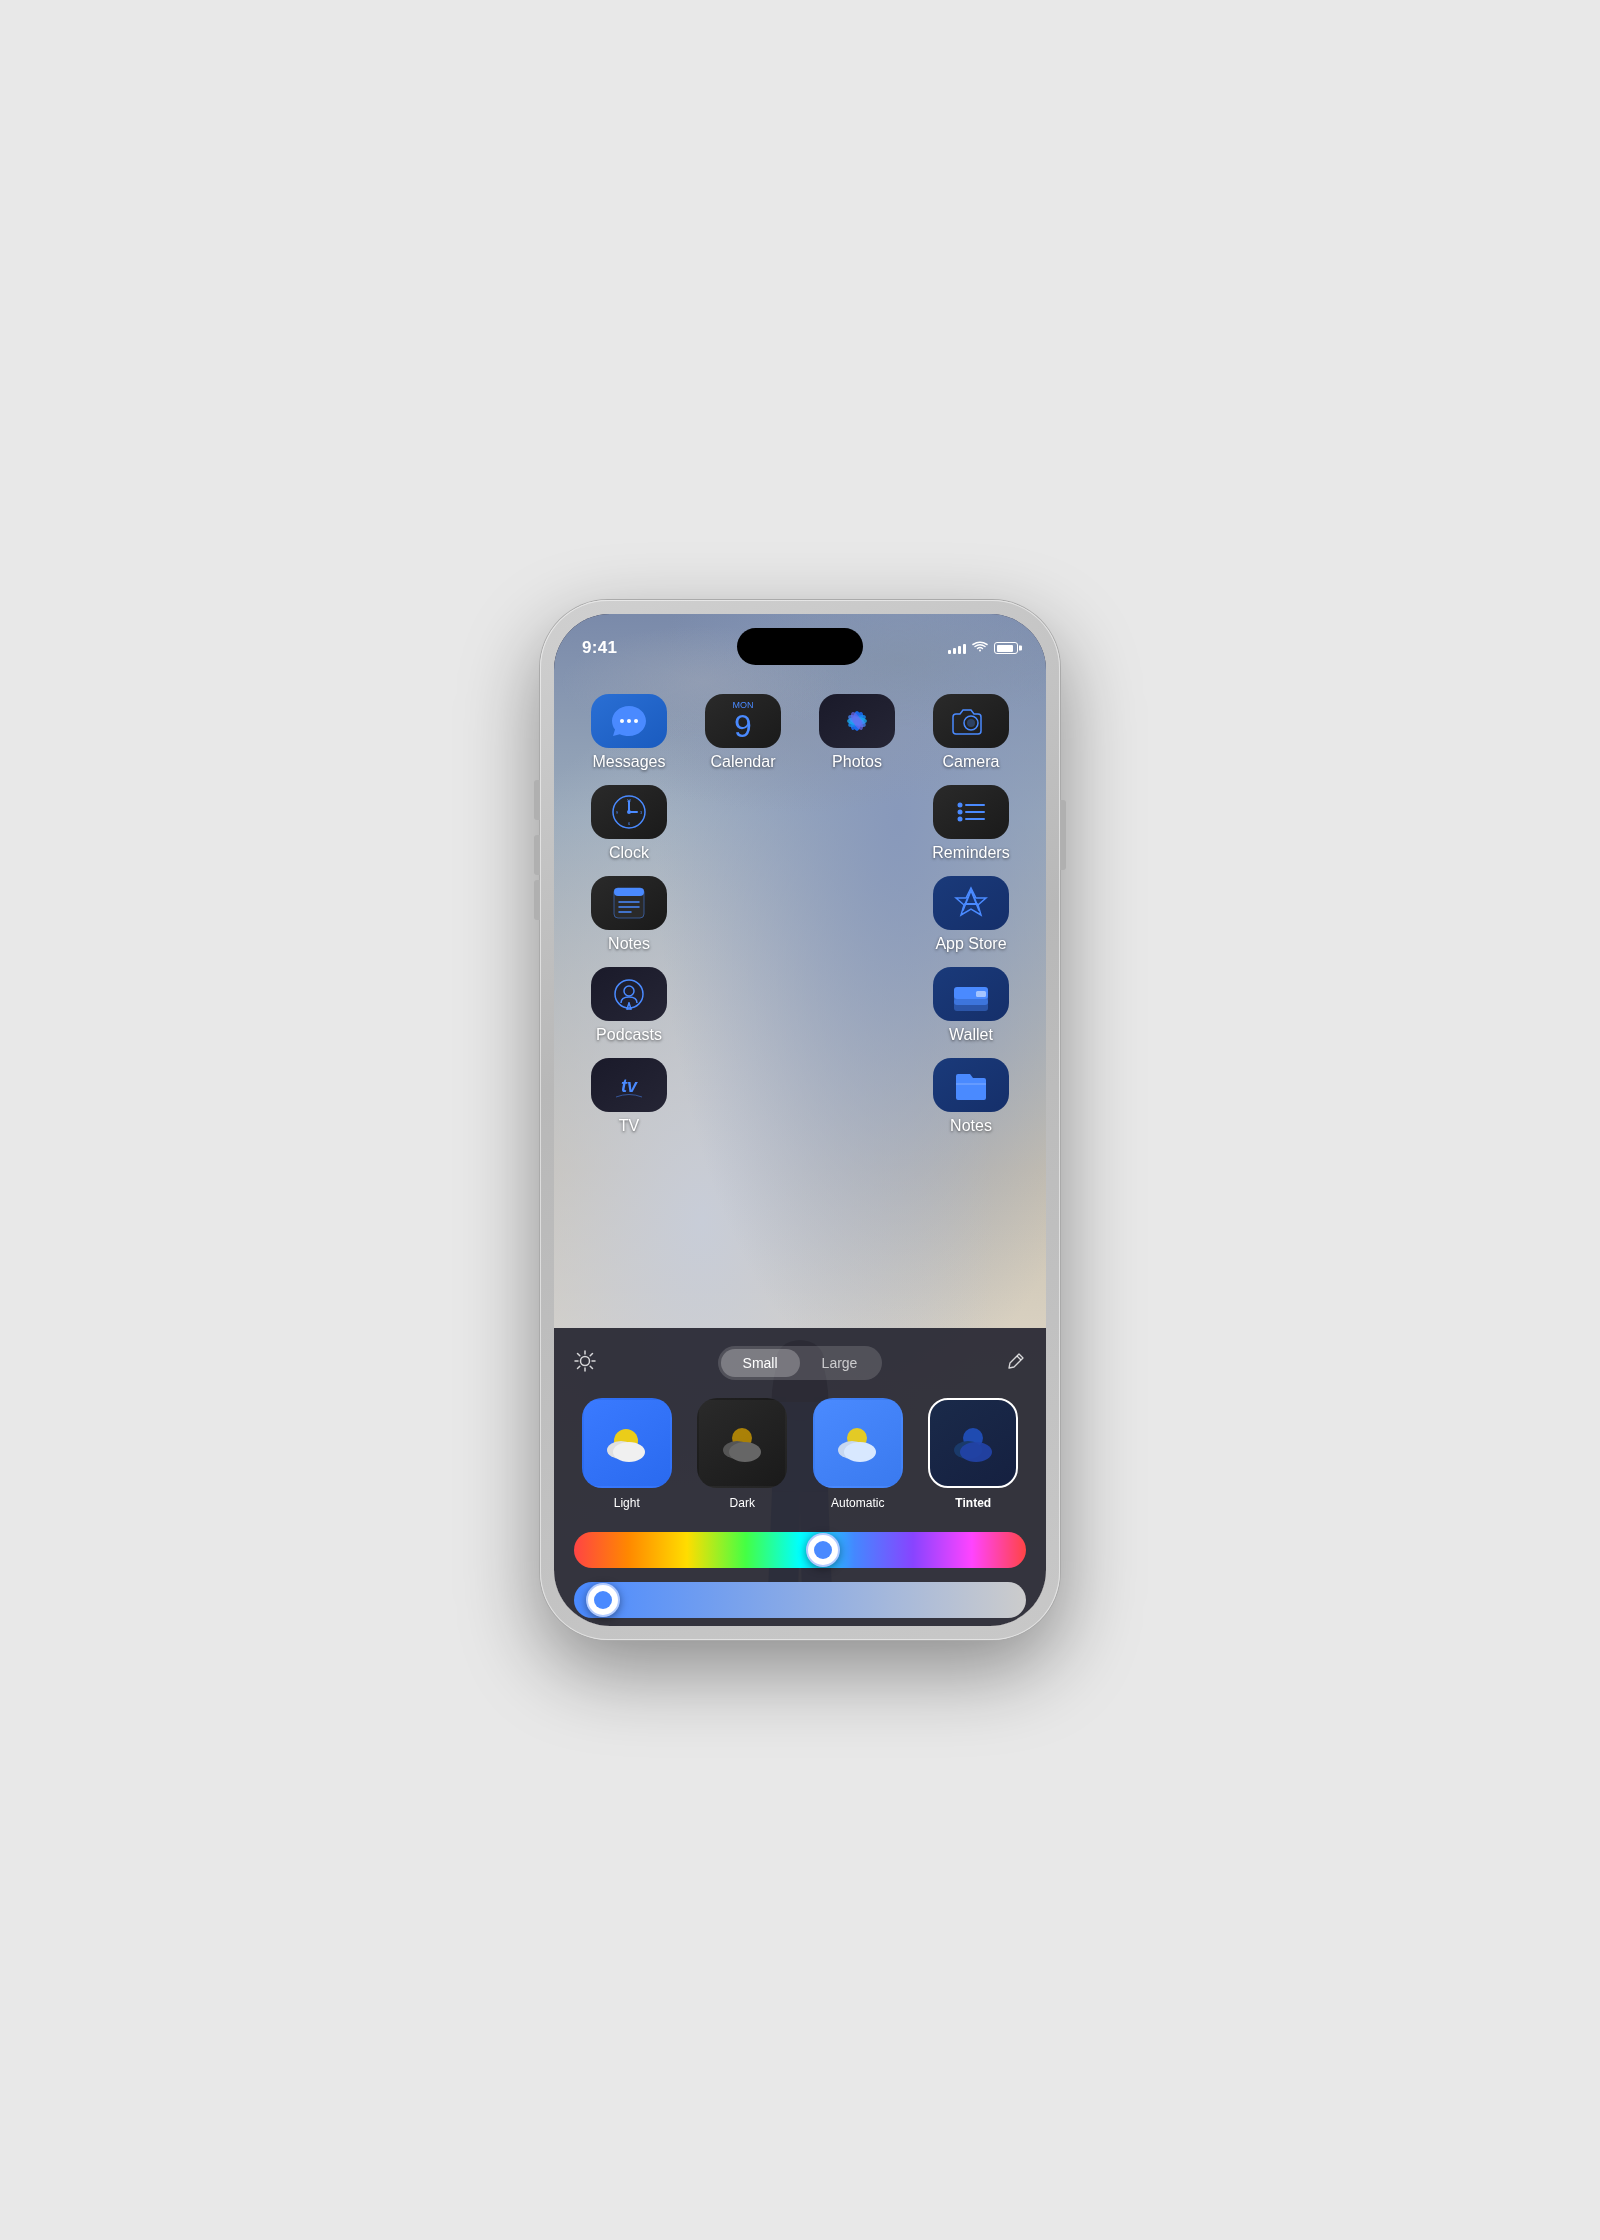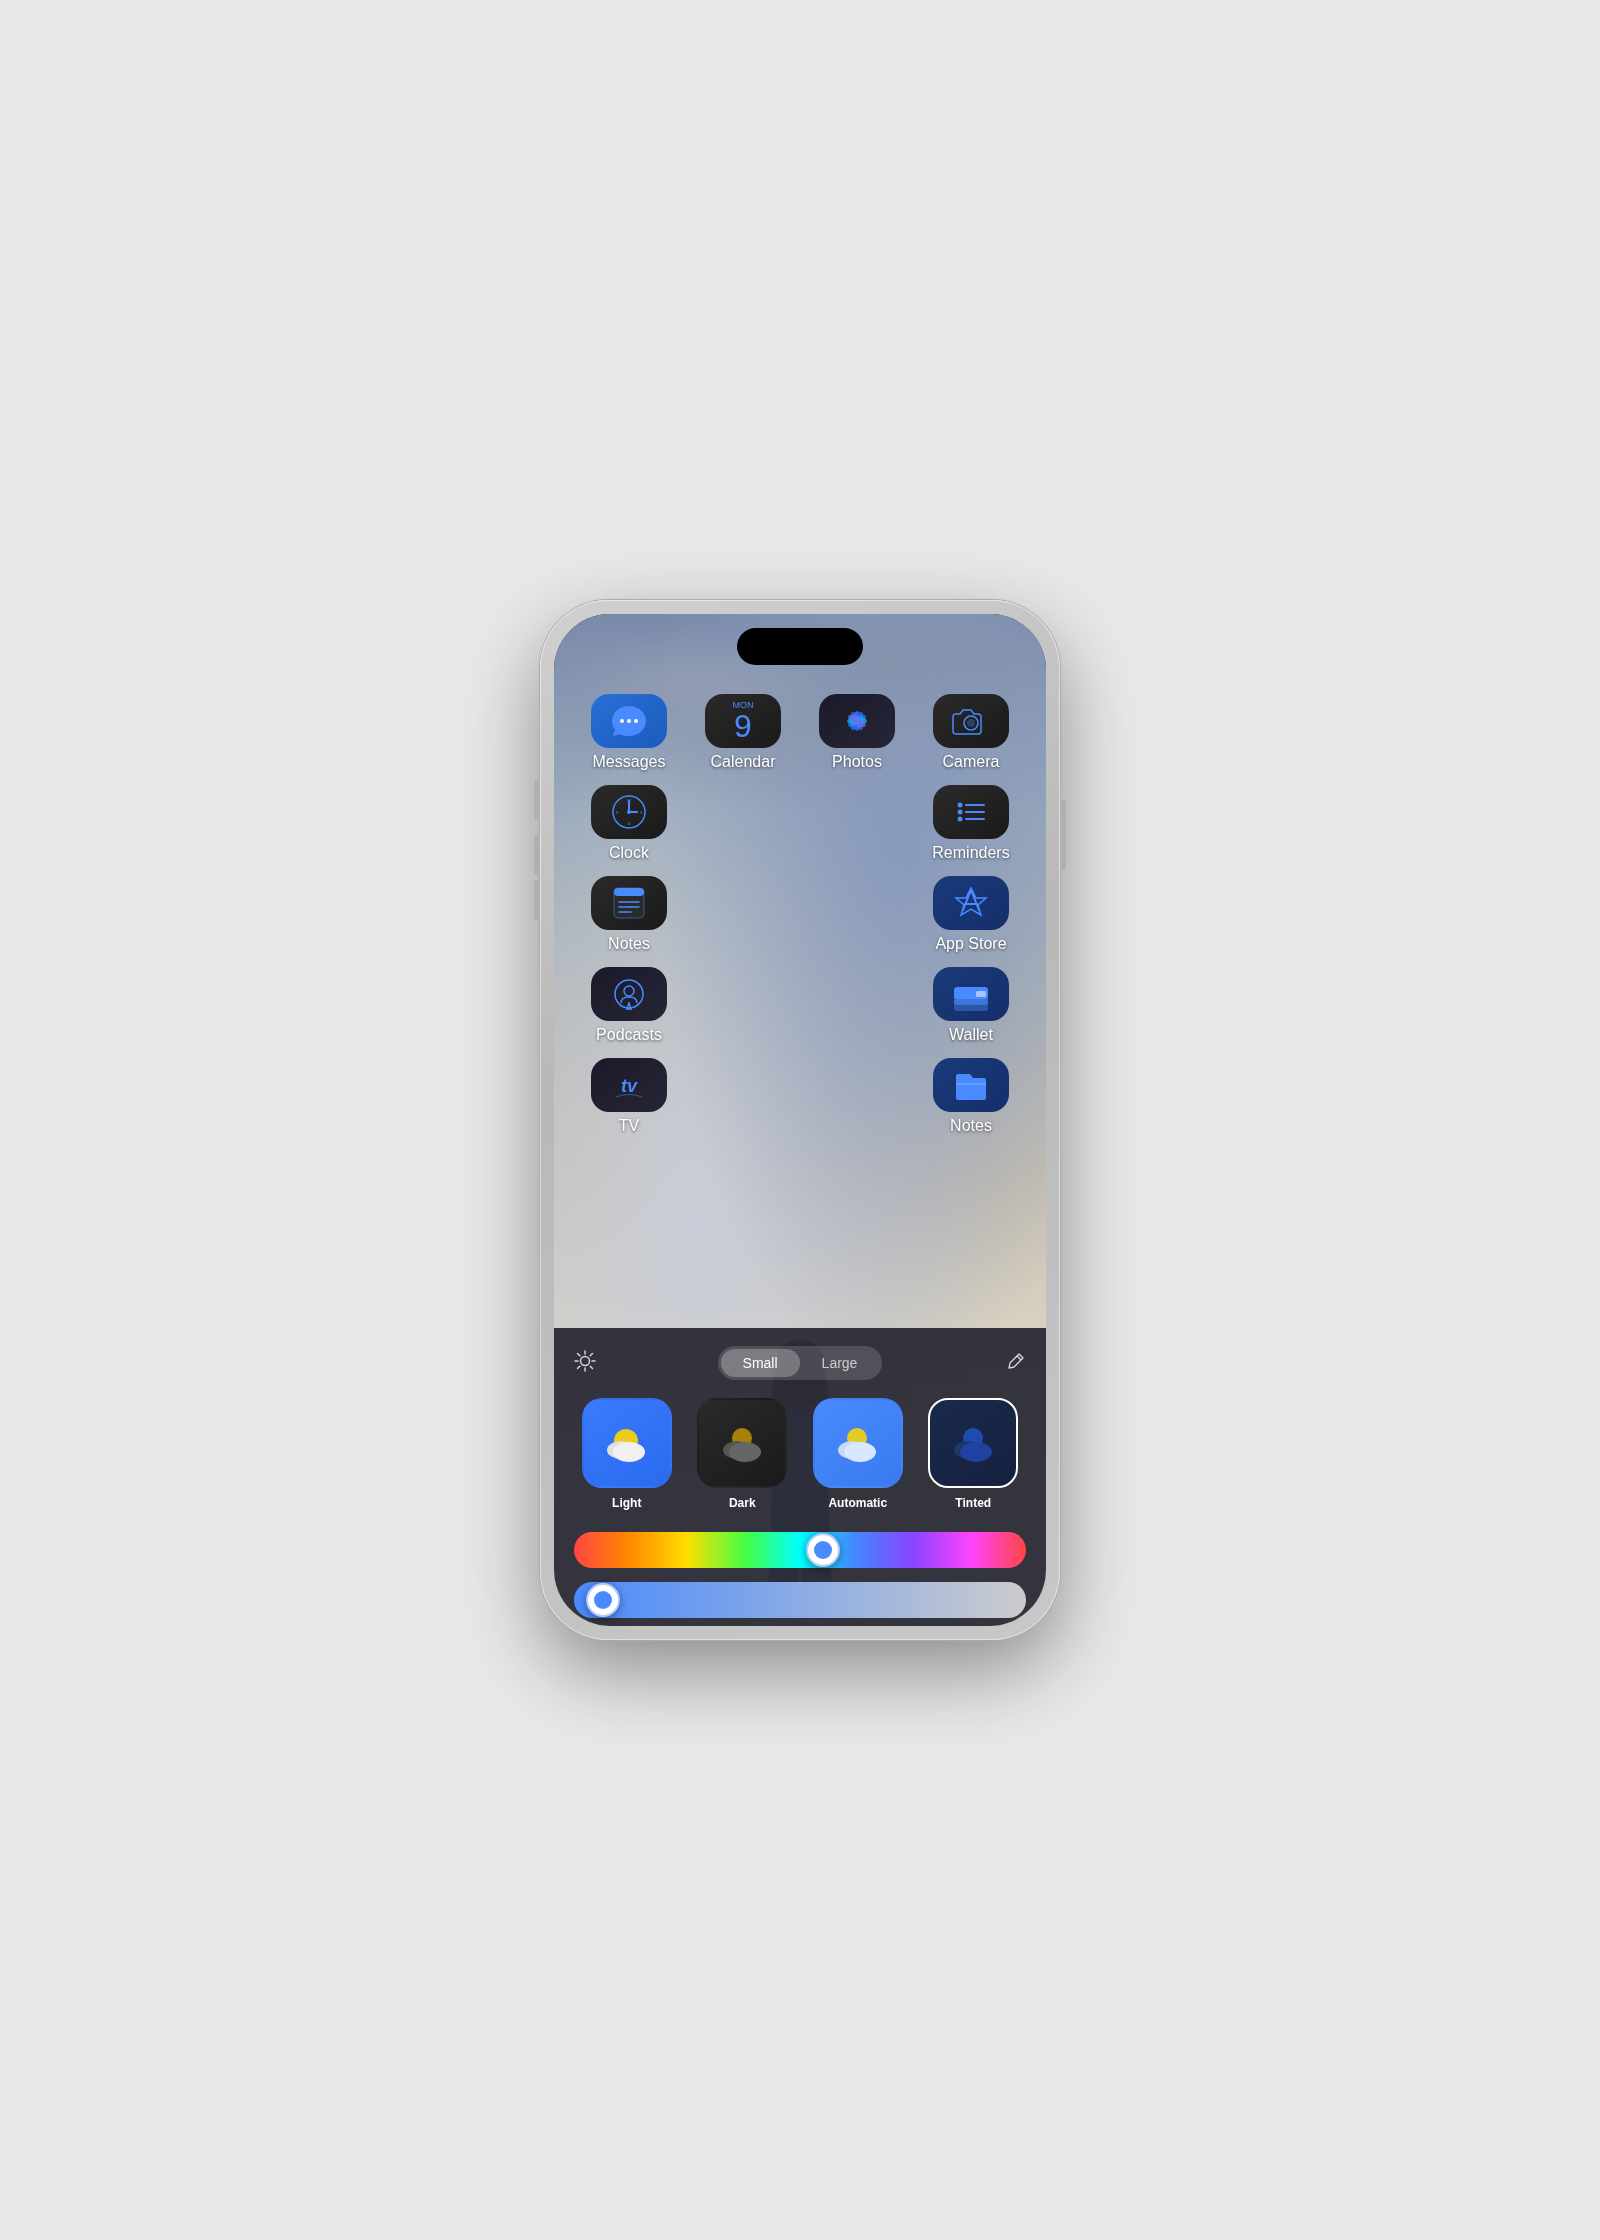--- a/index.html
+++ b/index.html
@@ -326,21 +326,21 @@
       border: 2px solid transparent;
     }
 
     .theme-preview.selected {
       border-color: white;
     }
 
     .theme-label {
       color: white;
       font-size: 12px;
-      font-weight: 700;
+      font-weight: 400;
     }
     .theme-label.bold {
       font-weight: 600;
     }
 
     
     .weather-preview {
       width: 100%;
       height: 100%;
       display: flex;
@@ -443,20 +443,42 @@
 <body>
 
 <div class="phone-outer">
   <div class="phone-inner">
 
     <div class="wallpaper"></div>
     <div class="cloud-layer"></div>
 
     <div class="dynamic-island"></div>
 
+    <div class="status-bar">
+      <span class="status-time">9:41</span>
+      <div class="status-icons">
+        <div class="signal-bars">
+          <div class="signal-bar" style="height:4px"></div>
+          <div class="signal-bar" style="height:6px"></div>
+          <div class="signal-bar" style="height:8px"></div>
+          <div class="signal-bar" style="height:10px"></div>
+        </div>
+        <span class="wifi-icon">
+          <svg width="16" height="12" viewBox="0 0 16 12">
+            <path d="M8 9.5 L8 9.5" stroke="white" stroke-width="2" stroke-linecap="round"></path>
+            <path d="M5.5 7.5 Q8 5.5 10.5 7.5" stroke="white" stroke-width="1.5" fill="none" stroke-linecap="round"></path>
+            <path d="M3 5.5 Q8 2 13 5.5" stroke="white" stroke-width="1.5" fill="none" stroke-linecap="round"></path>
+            <path d="M1 3.5 Q8 -1 15 3.5" stroke="white" stroke-width="1.5" fill="none" stroke-linecap="round"></path>
+          </svg>
+        </span>
+        <div class="battery-icon">
+          <div class="battery-fill"></div>
+        </div>
+      </div>
+    </div>
 
     <div class="home-screen">
       <div class="app-grid">
 
         <div class="app-icon-wrap">
           <div class="app-icon app-messages">
             <svg viewBox="0 0 46 46" fill="none">
               <path d="M23 8C13.6 8 6 14.7 6 23c0 3.2 1.1 6.2 3 8.6L7 38l6.8-1.8C16 37.4 19.4 38 23 38c9.4 0 17-6.7 17-15S32.4 8 23 8z" fill="#4a8aff"></path>
               <circle cx="16" cy="23" r="2" fill="white"></circle>
               <circle cx="23" cy="23" r="2" fill="white"></circle>

